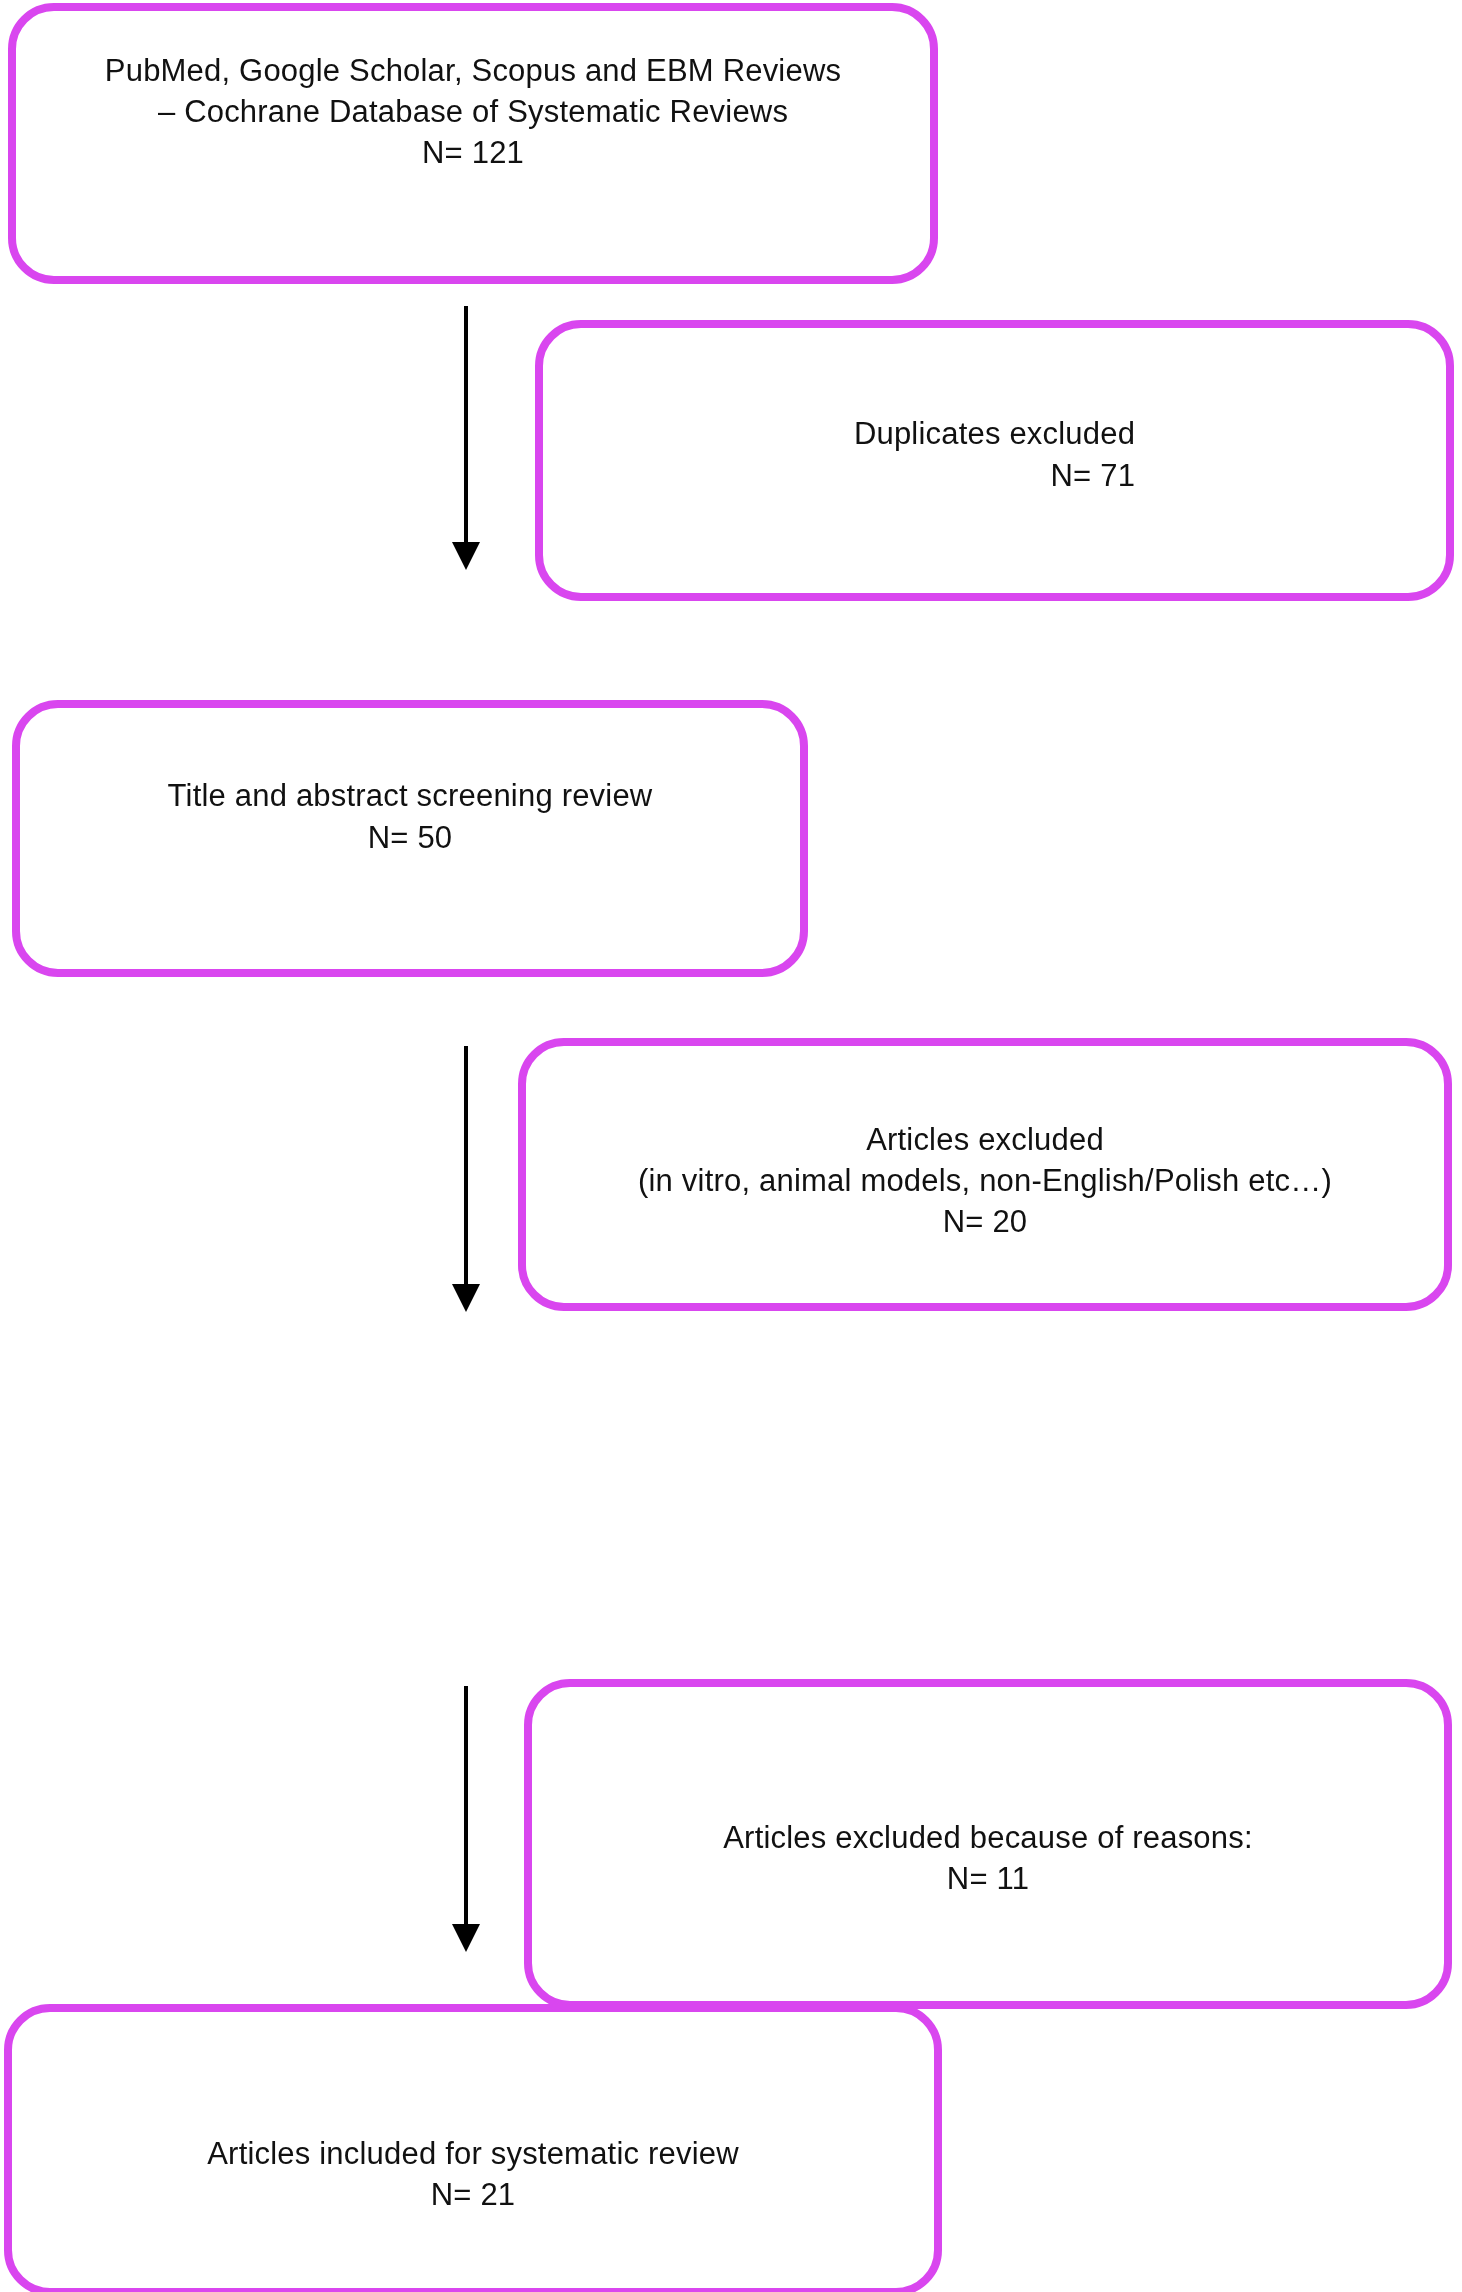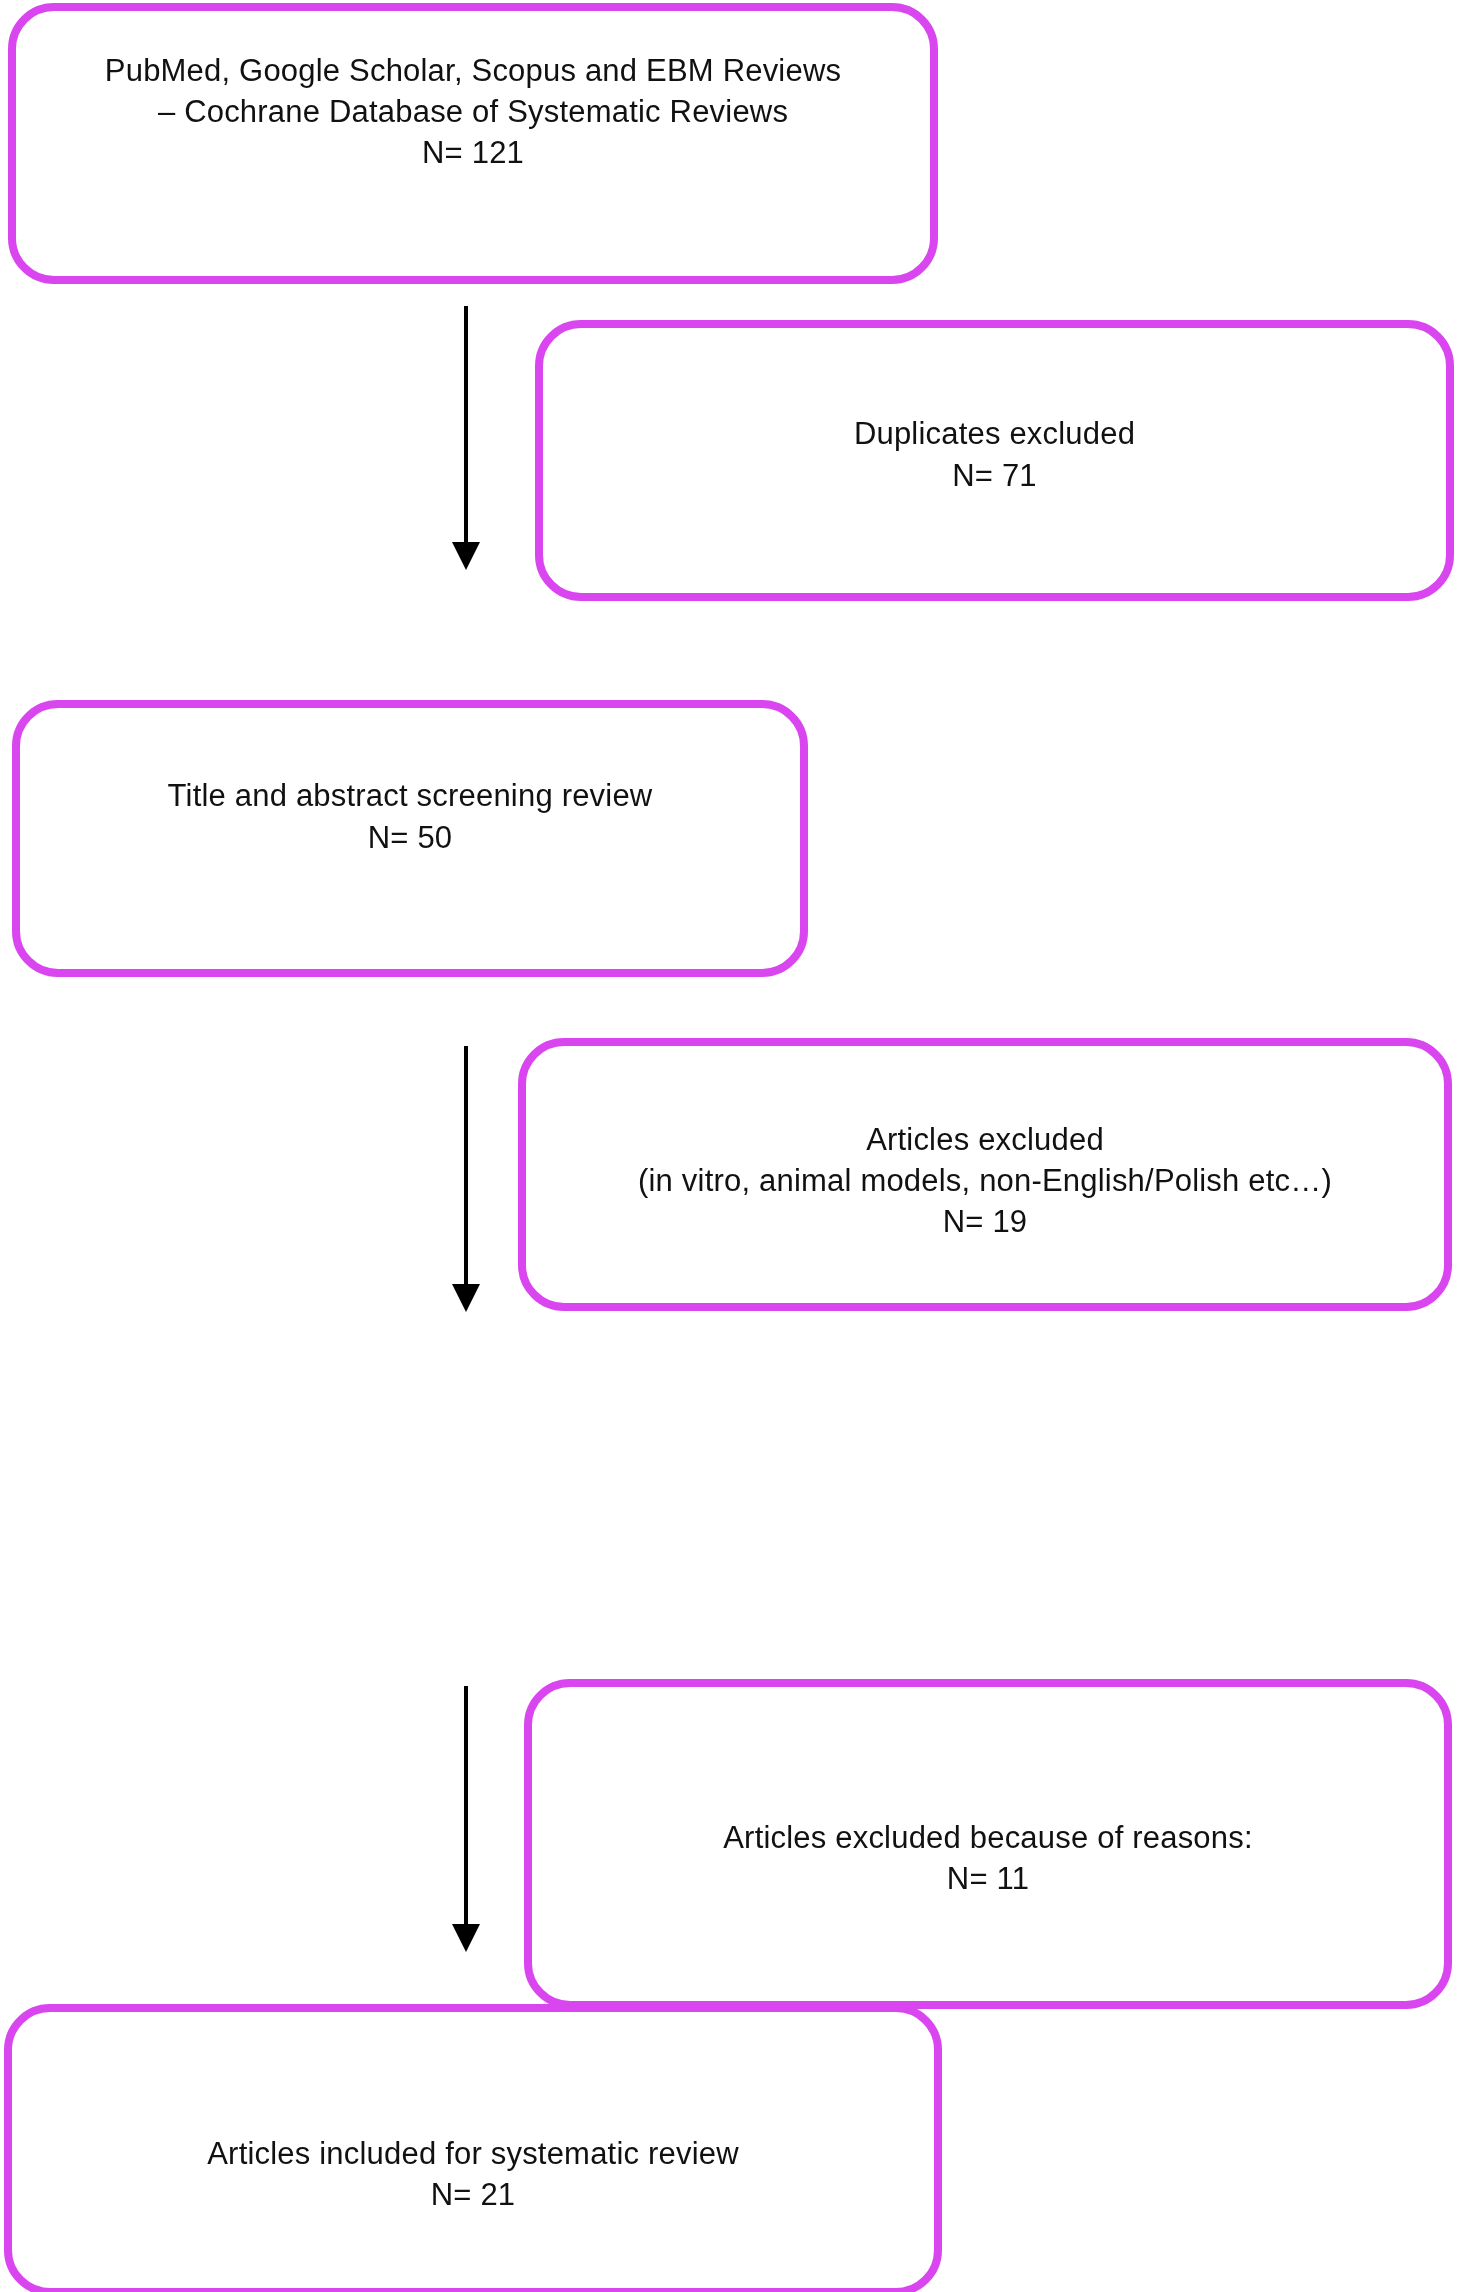--- a/index.html
+++ b/index.html
@@ -44,21 +44,21 @@
   #node-sources      { left: 8px;   top: 3px;    width: 930px;  height: 281px; }
   #node-duplicates   { left: 535px; top: 320px;  width: 919px;  height: 281px; }
   #node-screening    { left: 12px;  top: 700px;  width: 796px;  height: 277px; align-items: center; }
   #node-excluded1    { left: 518px; top: 1038px; width: 934px;  height: 273px; }
   #node-fulllength   { left: 8px;   top: 1364px; width: 938px;  height: 296px; }
   #node-excluded2    { left: 524px; top: 1679px; width: 928px;  height: 330px; }
   #node-included     { left: 4px;   top: 2004px; width: 938px;  height: 292px; }
 
   
   #node-sources      .node-text { transform: translateY(-32px); }
-  #node-duplicates   .node-text { transform: translateY(-6px); }
+  #node-duplicates   .node-text { transform: translateY(-6px); text-align: right; }
   #node-screening    .node-text { transform: translateY(-22px); }
   #node-excluded1    .node-text { transform: translateY(6px); }
   #node-fulllength   .node-text { transform: translateY(-26px); }
   #node-excluded2    .node-text { transform: translateY(14px); }
   #node-included     .node-text { transform: translateY(24px); }
 
   
   .arrow {
     position: absolute;
     width: 40px;
@@ -112,21 +112,21 @@
   </div>
 
   <div class="arrow" id="arrow-2">
     <div class="shaft"></div>
     <div class="head"></div>
   </div>
 
   <div class="node" id="node-excluded1">
     <div class="node-text">Articles excluded
 (in vitro, animal models, non-English/Polish etc…)
-N= 19</div>
+N= 20</div>
   </div>
 
 
   <div class="arrow" id="arrow-3">
     <div class="shaft"></div>
     <div class="head"></div>
   </div>
 
   <div class="node" id="node-excluded2">
     <div class="node-text">Articles excluded because of reasons:

